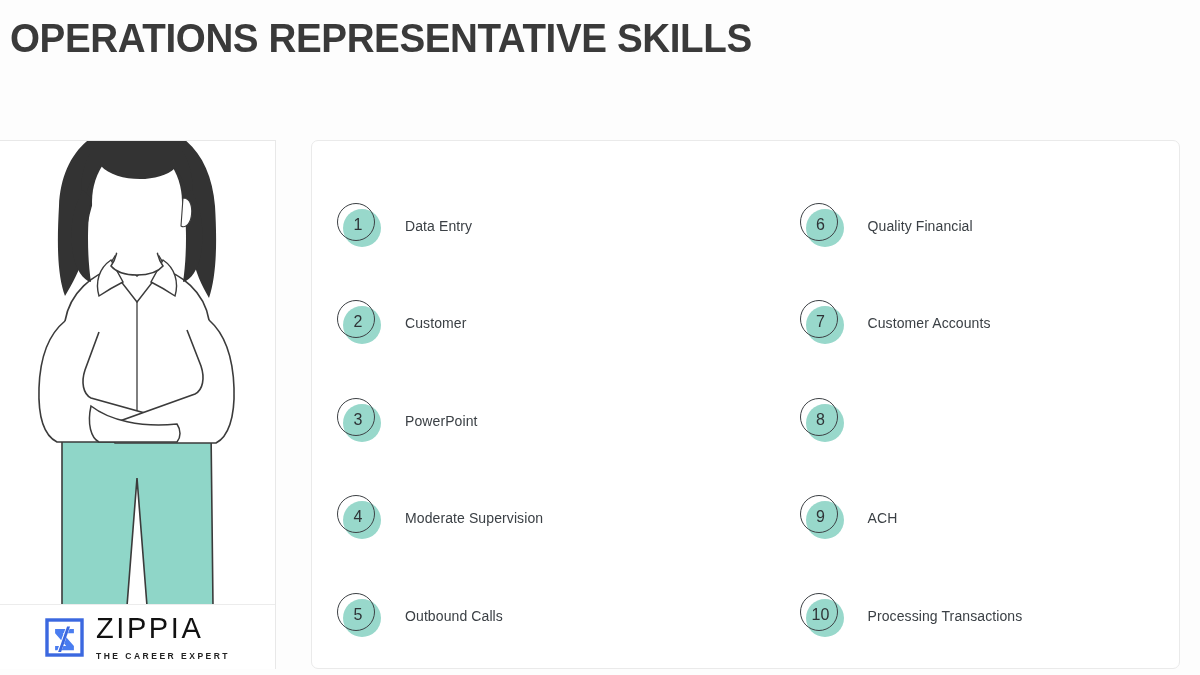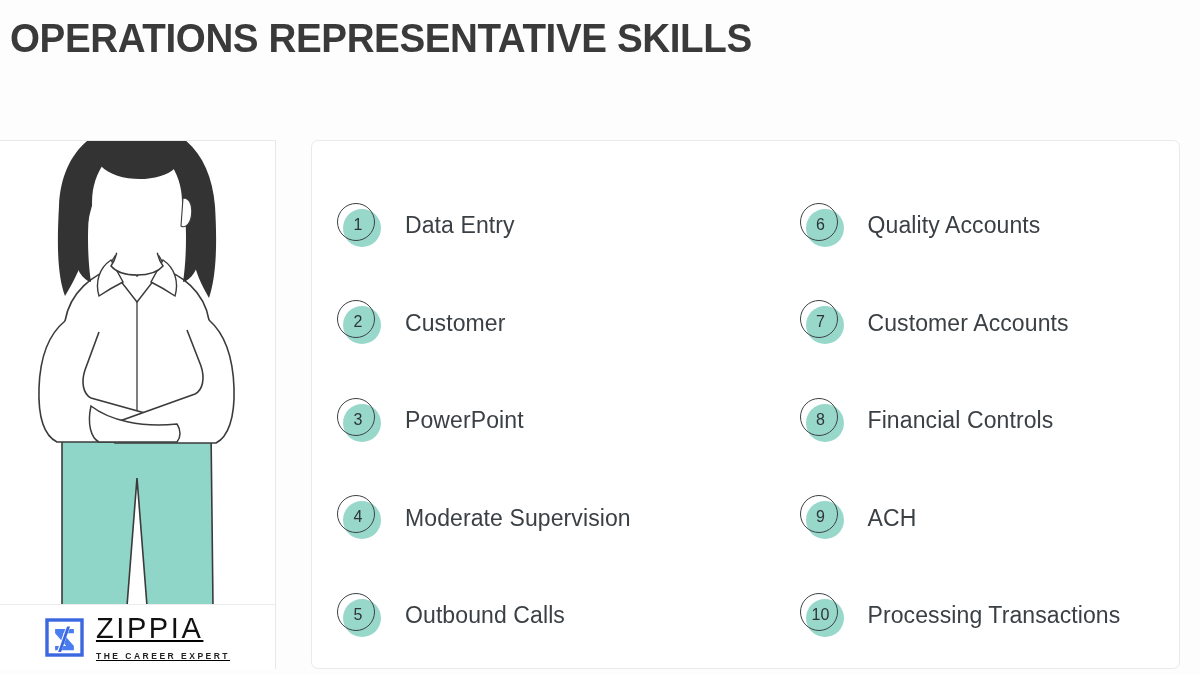--- a/index.html
+++ b/index.html
@@ -53,21 +53,21 @@
     position:absolute;
     left:0; top:463px;
     width:276px; height:65px;
     border-top:1px solid #ececec;
     display:flex;
     align-items:center;
     justify-content:center;
     box-sizing:border-box;
     background:#fff;
   }
-  .logo-row{display:flex;align-items:center;gap:11px;text-decoration:underline;}
+  .logo-row{display:flex;align-items:center;gap:11px;}
   .logo-mark{width:41px;height:41px;flex:0 0 auto;}
   .logo-text{display:flex;flex-direction:column;align-items:flex-start;}
   .logo-word{
     font-size:29px;
     letter-spacing:2.6px;
     color:#111;
     line-height:1;
     font-weight:400;
     font-family:"Liberation Sans", sans-serif;
   }
@@ -131,21 +131,21 @@
   .badge .num{
     position:absolute;
     left:0; top:0;
     width:42px;height:44px;
     display:flex;align-items:center;justify-content:center;
     font-size:16px;
     color:#2f3437;
     font-family:"Liberation Sans", sans-serif;
   }
   .skill-label{
-    font-size:23px;
+    font-size:14px;
     color:#3b4045;
     font-family:"Liberation Sans", sans-serif;
     white-space:nowrap;
     letter-spacing:0.1px;
   }
 </style>
 </head>
 <body>
 
 <div class="page">
@@ -274,39 +274,38 @@
       </div>
 
       <div class="col col-right">
 
         <div class="row">
           <div class="badge">
             <div class="fill"></div>
               <div class="ring"></div>
             <div class="num">6</div>
           </div>
-          <div class="skill-label">Quality Accounts</div>
+          <div class="skill-label">Quality Financial</div>
         </div>
 
         <div class="row">
           <div class="badge">
             <div class="fill"></div>
               <div class="ring"></div>
             <div class="num">7</div>
           </div>
           <div class="skill-label">Customer Accounts</div>
         </div>
 
         <div class="row">
           <div class="badge">
             <div class="fill"></div>
               <div class="ring"></div>
             <div class="num">8</div>
           </div>
-          <div class="skill-label">Financial Controls</div>
         </div>
 
         <div class="row">
           <div class="badge">
             <div class="fill"></div>
               <div class="ring"></div>
             <div class="num">9</div>
           </div>
           <div class="skill-label">ACH</div>
         </div>

